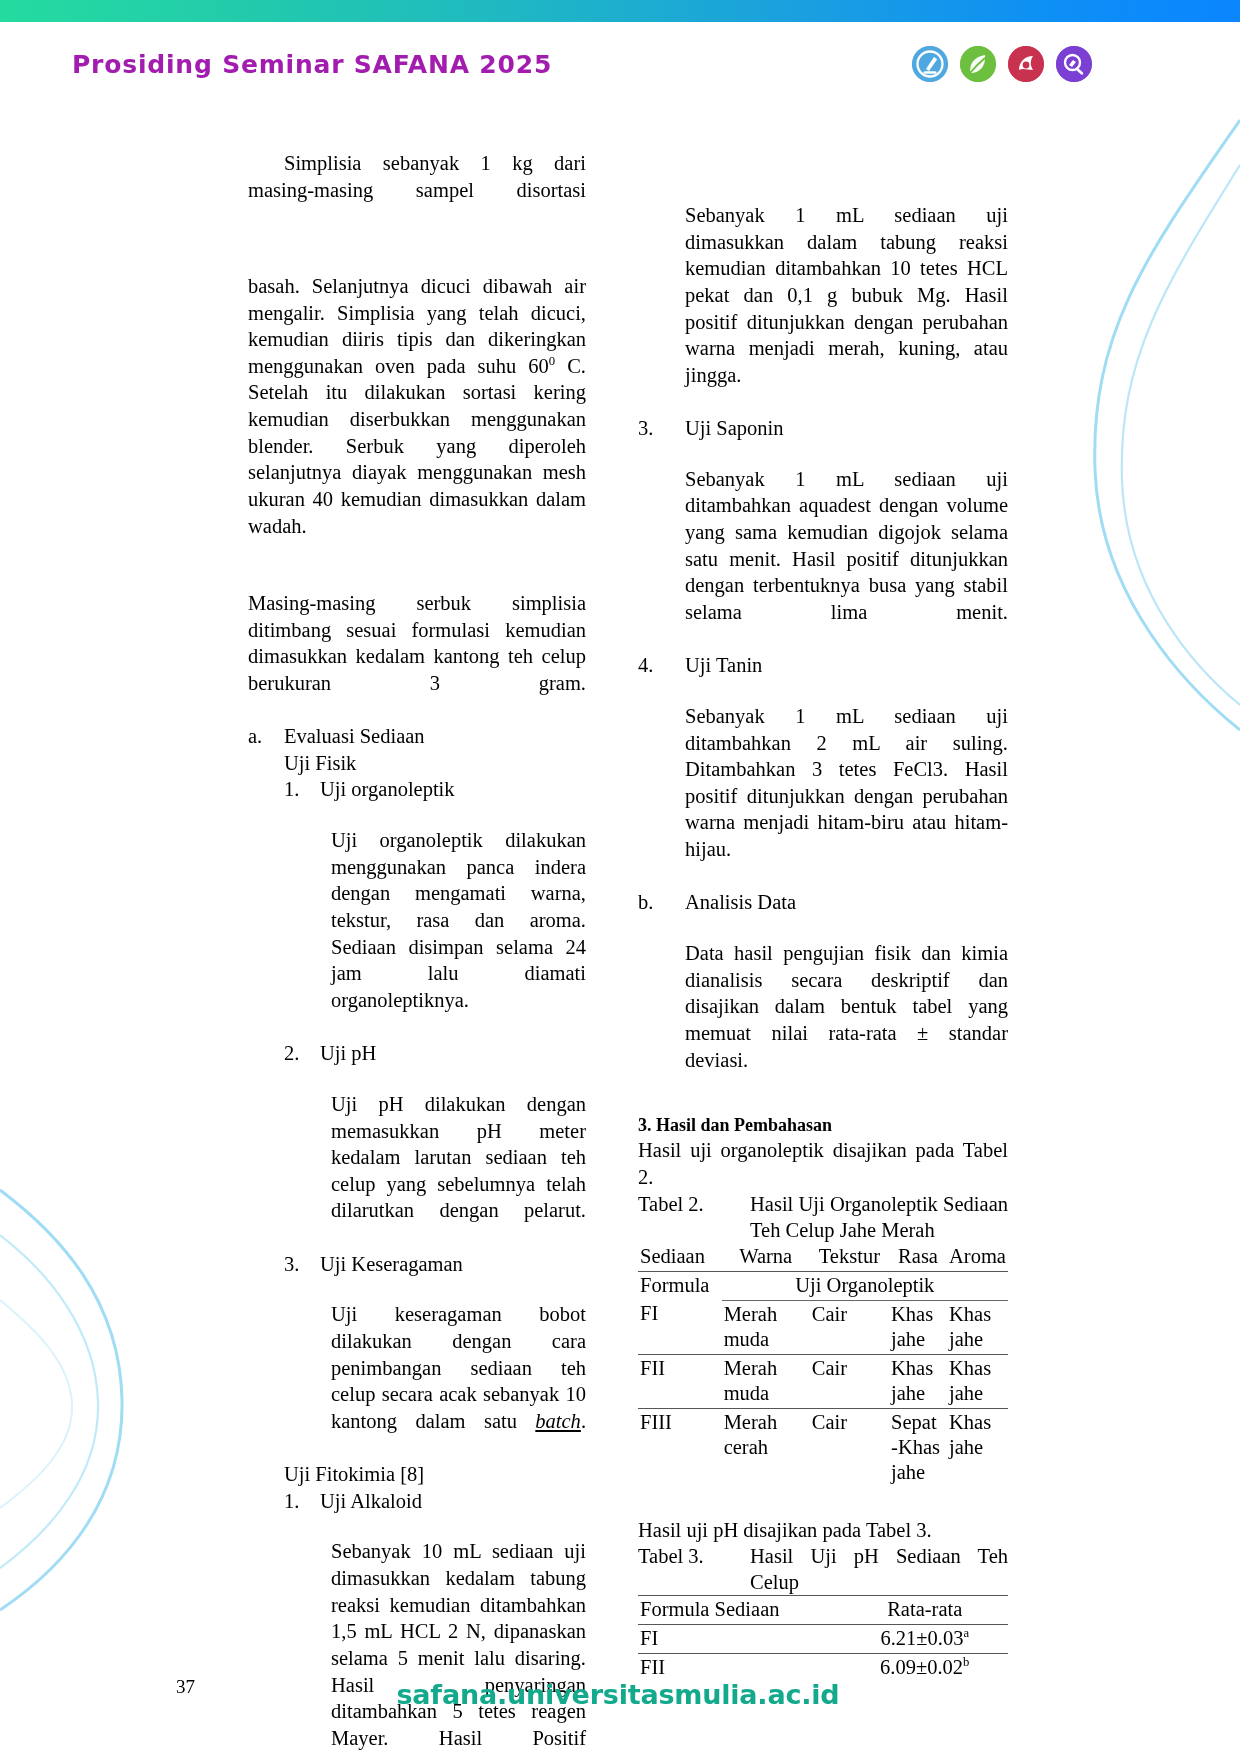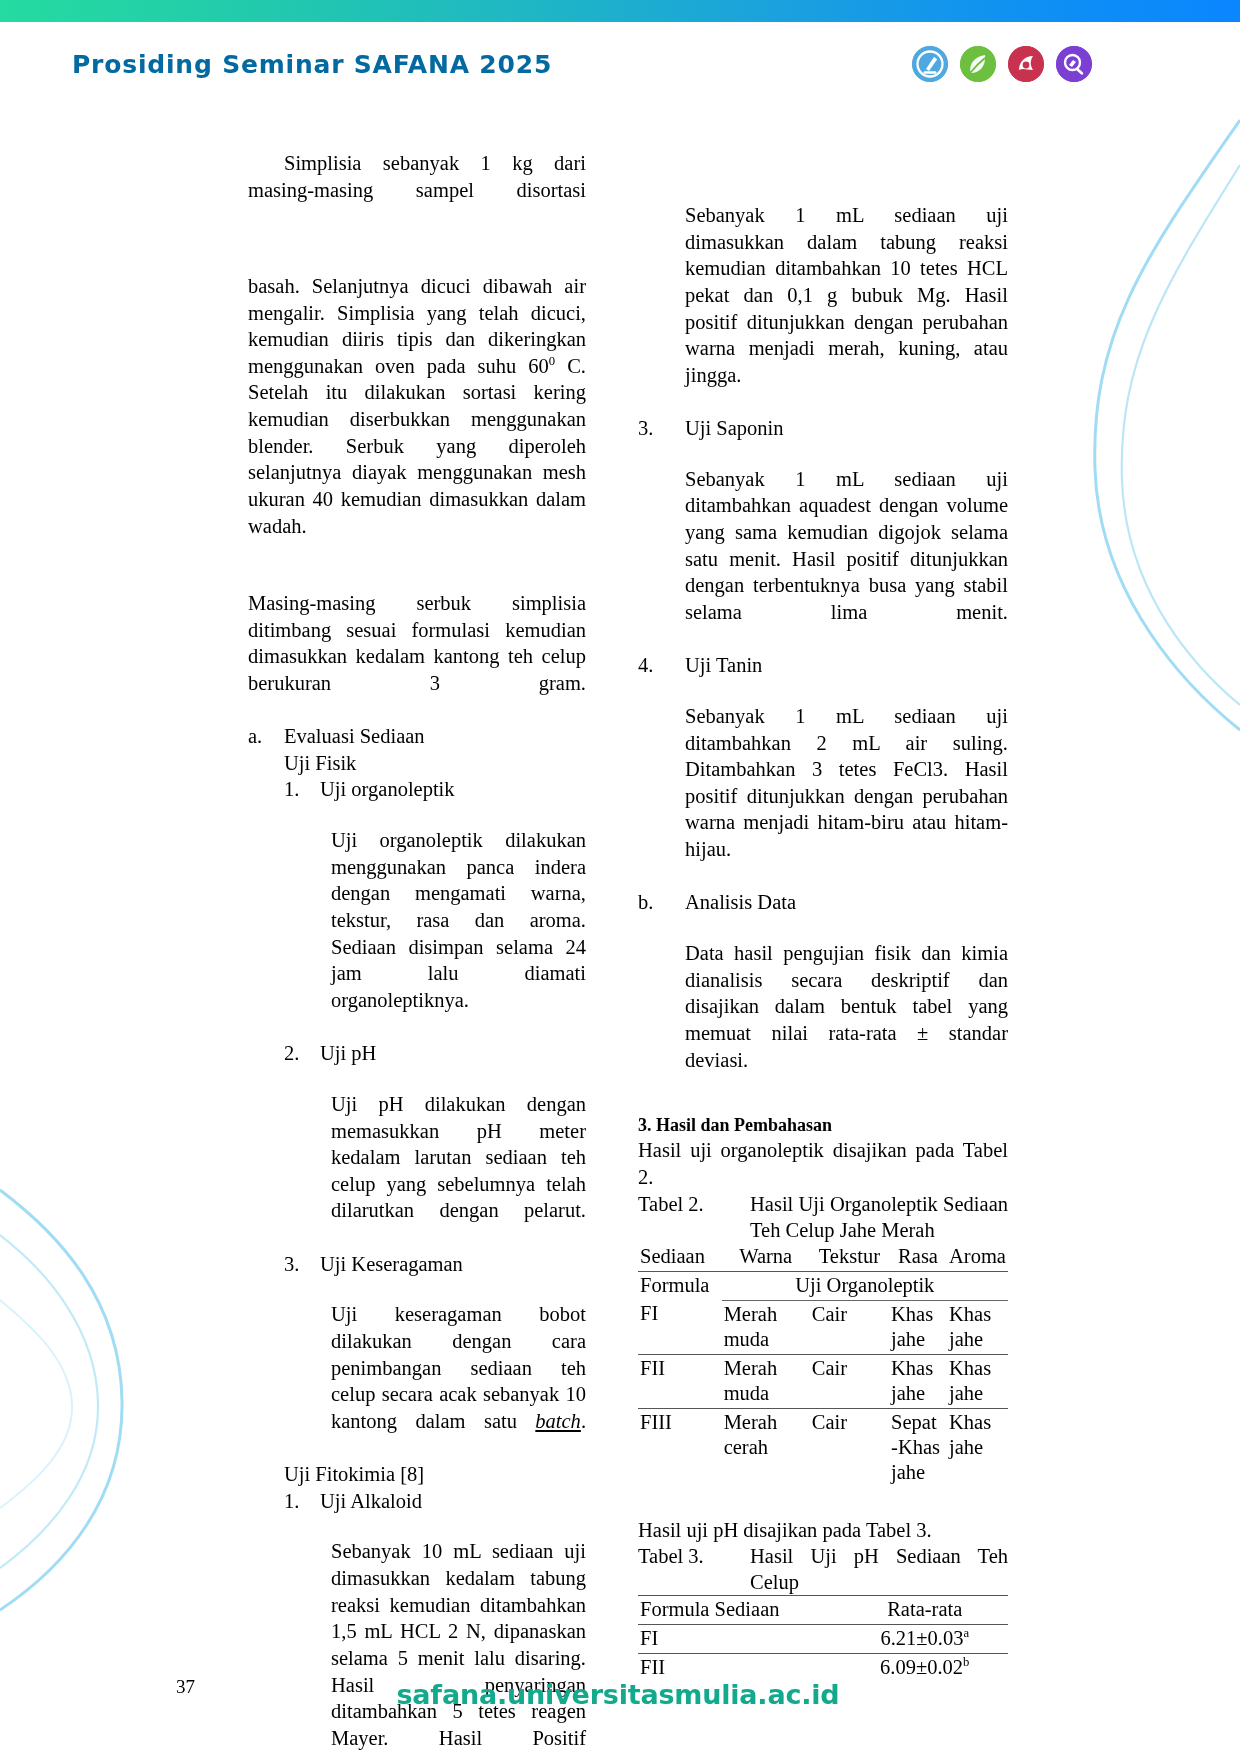--- a/index.html
+++ b/index.html
@@ -43,21 +43,21 @@
     z-index: 6;
   }
   .header-title {
     position: absolute;
     left: 72px;
     top: 4px;
     font-family: "DejaVu Sans", sans-serif;
     font-weight: bold;
     font-size: 25px;
     letter-spacing: 0.8px;
-    color: #0369a1;
+    color: #a21caf;
     white-space: nowrap;
   }
   .header-logos {
     position: absolute;
     right: 148px;
     top: 0px;
     display: flex;
     gap: 12px;
     align-items: center;
   }

